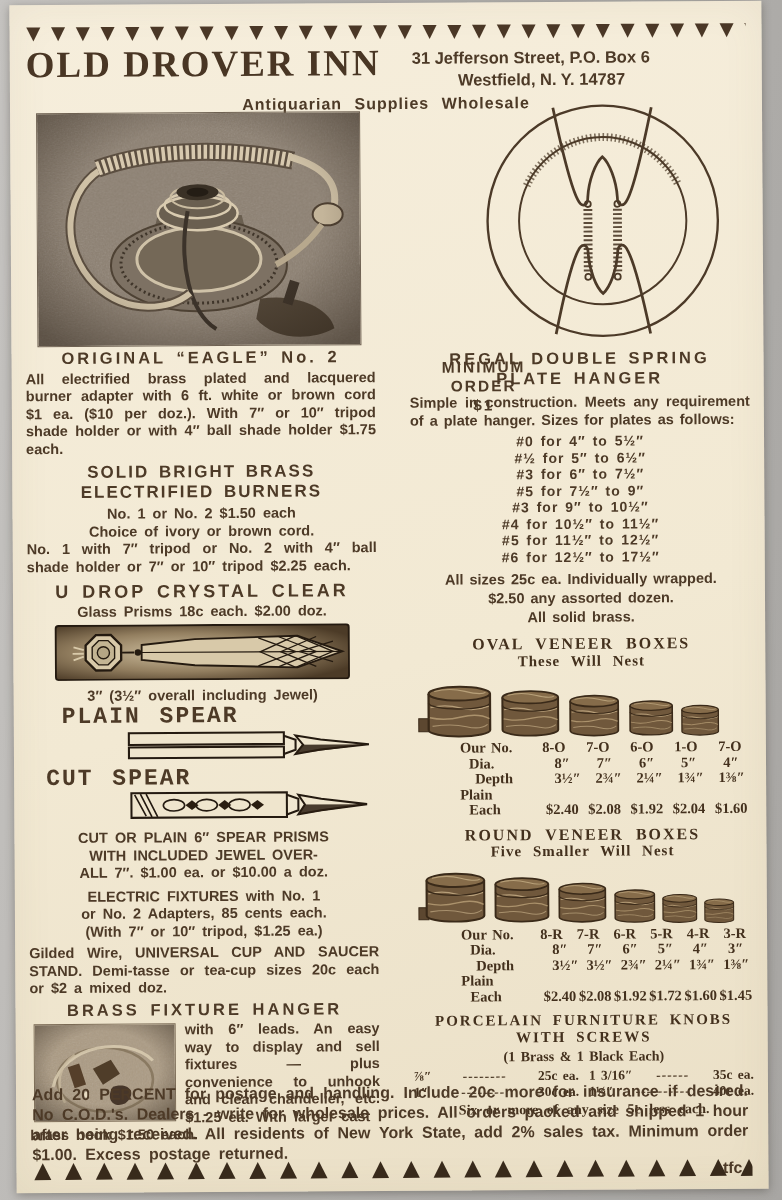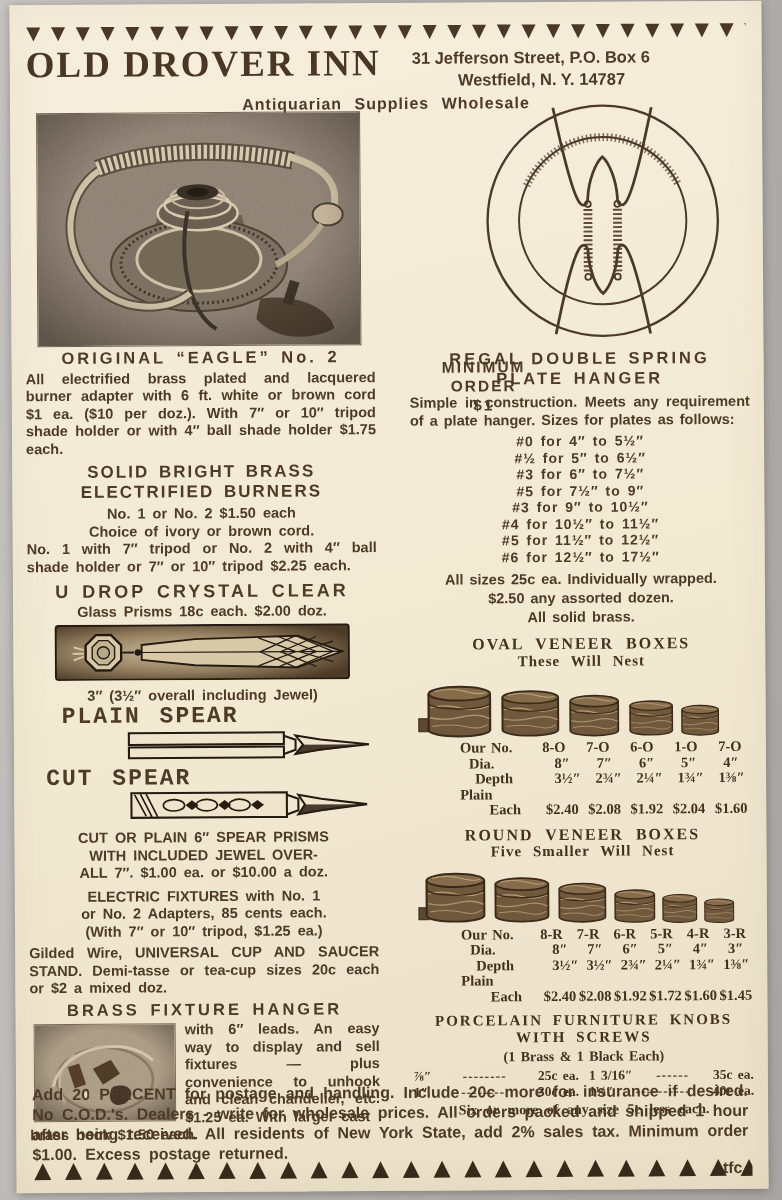--- a/index.html
+++ b/index.html
@@ -62,21 +62,21 @@
 
   .serif{font-family:"Liberation Serif",serif;color:#43301d;}
   .vtitle{font-size:16px;font-weight:700;letter-spacing:2px;word-spacing:6px;margin-top:8px;}
   .vsub{font-size:15px;font-weight:700;letter-spacing:1px;word-spacing:6px;}
   .vtable{font-family:"Liberation Serif",serif;font-weight:700;font-size:14.5px;color:#43301d;margin-top:2px;}
   .vrow{display:flex;line-height:15.5px;}
   .vrow .rl{flex:0 0 72px;text-align:left;margin-left:48px;}
   .vrow span.vc{flex:1;text-align:center;}
   .vrow:nth-child(2) .rl{padding-left:9px;}
   .vrow:nth-child(3) .rl{padding-left:15px;}
-  .vrow:nth-child(5) .rl{padding-left:9px;text-align:center;}
+  .vrow:nth-child(5) .rl{padding-left:9px;}
   .boxes-svg{display:block;margin:2px auto 1px;}
 
   .kn-title{font-size:15px;letter-spacing:2px;word-spacing:4px;line-height:17px;margin-top:8px;font-weight:700;}
   .kn-note{font-size:14px;font-weight:700;margin:2px 0;}
   .kn-grid{display:grid;grid-template-columns:1fr 1fr;column-gap:10px;
            font-family:"Liberation Serif",serif;font-weight:700;font-size:13.5px;color:#43301d;line-height:16px;}
   .kn-item{display:flex;}
   .kn-item .ks{flex:0 0 auto;}
   .kn-item .kd{flex:1;text-align:center;letter-spacing:1px;overflow:hidden;}
   .kn-item .kp{flex:0 0 auto;}

